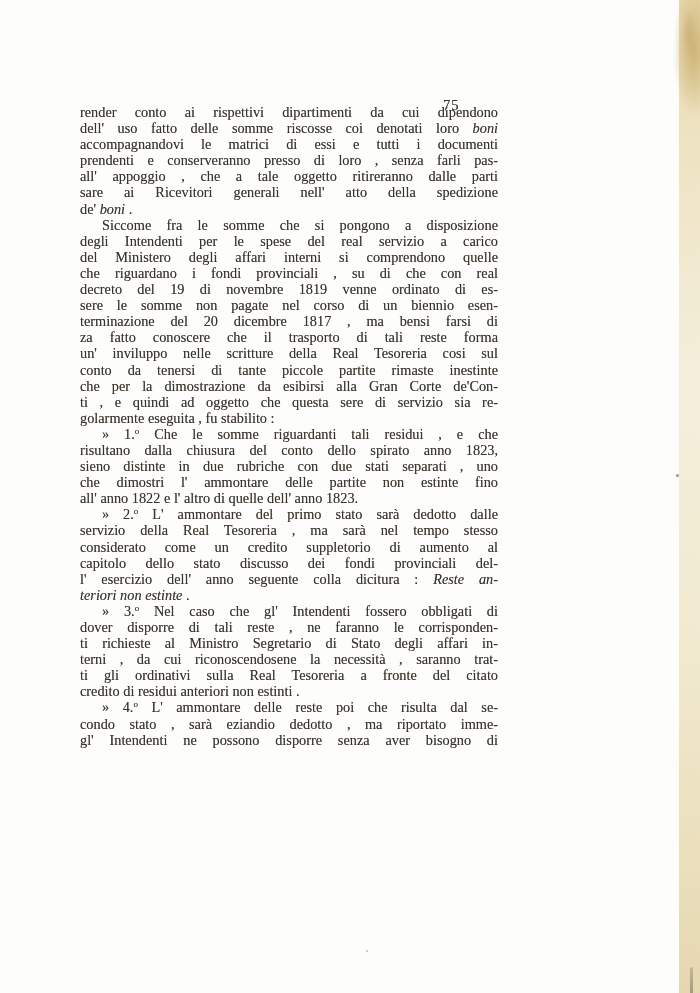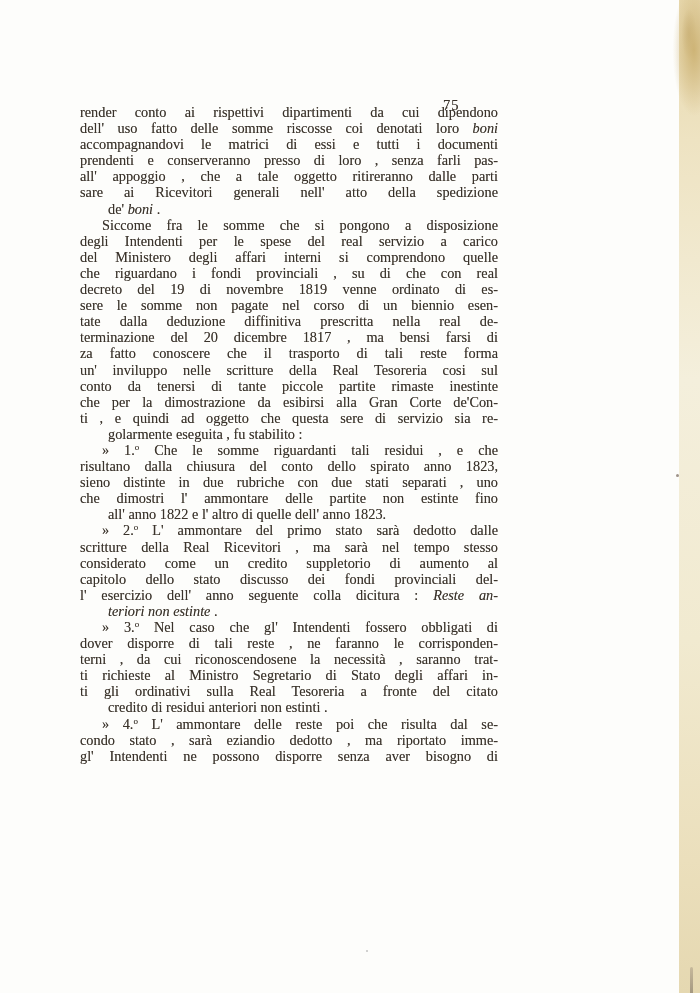--- a/index.html
+++ b/index.html
@@ -29,21 +29,21 @@
   }
   .line {
     font-size: 14.3px;
     line-height: 16.1px;
     height: 16.1px;
     overflow: hidden;
     text-align: justify;
     text-align-last: justify;
     text-shadow: 0 0 0.5px rgba(58,50,40,0.5);
   }
-  .line.end { text-align-last: left; margin-left: 28px; }
+  .line.end { text-align-last: left; }
   .line.indent { text-indent: 22px; }
   .line sup {
     font-size: 9px;
     line-height: 0;
     vertical-align: 5px;
   }
   .line i { font-style: italic; }
   
   .page-edge {
     position: absolute;
@@ -88,43 +88,42 @@
       <div class="line"><span>prendenti e conserveranno presso di loro , senza farli pas-</span></div>
       <div class="line"><span>all' appoggio , che a tale oggetto ritireranno dalle parti</span></div>
       <div class="line"><span>sare ai Ricevitori generali nell' atto della spedizione</span></div>
       <div class="line end"><span>de' </span><i>boni</i><span> .</span></div>
       <div class="line indent"><span>Siccome fra le somme che si pongono a disposizione</span></div>
       <div class="line"><span>degli Intendenti per le spese del real servizio a carico</span></div>
       <div class="line"><span>del Ministero degli affari interni si comprendono quelle</span></div>
       <div class="line"><span>che riguardano i fondi provinciali , su di che con real</span></div>
       <div class="line"><span>decreto del 19 di novembre 1819 venne ordinato di es-</span></div>
       <div class="line"><span>sere le somme non pagate nel corso di un biennio esen-</span></div>
-      <div class="line"><span>tate dalla deduzione diffinitiva prescritta nella real de-</span></div>
       <div class="line"><span>terminazione del 20 dicembre 1817 , ma bensi farsi di</span></div>
       <div class="line"><span>za fatto conoscere che il trasporto di tali reste forma</span></div>
       <div class="line"><span>un' inviluppo nelle scritture della Real Tesoreria cosi sul</span></div>
       <div class="line"><span>conto da tenersi di tante piccole partite rimaste inestinte</span></div>
       <div class="line"><span>che per la dimostrazione da esibirsi alla Gran Corte de'Con-</span></div>
       <div class="line"><span>ti , e quindi ad oggetto che questa sere di servizio sia re-</span></div>
       <div class="line end"><span>golarmente eseguita , fu stabilito :</span></div>
       <div class="line indent"><span>» 1.</span><sup>o</sup><span> Che le somme riguardanti tali residui , e che</span></div>
       <div class="line"><span>risultano dalla chiusura del conto dello spirato anno 1823,</span></div>
       <div class="line"><span>sieno distinte in due rubriche con due stati separati , uno</span></div>
       <div class="line"><span>che dimostri l' ammontare delle partite non estinte fino</span></div>
       <div class="line end"><span>all' anno 1822 e l' altro di quelle dell' anno 1823.</span></div>
       <div class="line indent"><span>» 2.</span><sup>o</sup><span> L' ammontare del primo stato sarà dedotto dalle</span></div>
-      <div class="line"><span>scritture della Real Ricevitori , ma sarà nel tempo stesso</span></div>
+      <div class="line"><span>servizio della Real Tesoreria , ma sarà nel tempo stesso</span></div>
       <div class="line"><span>considerato come un credito suppletorio di aumento al</span></div>
       <div class="line"><span>capitolo dello stato discusso dei fondi provinciali del-</span></div>
       <div class="line"><span>l' esercizio dell' anno seguente colla dicitura : </span><i>Reste an-</i></div>
       <div class="line end"><i>teriori non estinte</i><span> .</span></div>
       <div class="line indent"><span>» 3.</span><sup>o</sup><span> Nel caso che gl' Intendenti fossero obbligati di</span></div>
       <div class="line"><span>dover disporre di tali reste , ne faranno le corrisponden-</span></div>
+      <div class="line"><span>ti richieste al Ministro Segretario di Stato degli affari in-</span></div>
       <div class="line"><span>terni , da cui riconoscendosene la necessità , saranno trat-</span></div>
-      <div class="line"><span>ti richieste al Ministro Segretario di Stato degli affari in-</span></div>
       <div class="line"><span>ti gli ordinativi sulla Real Tesoreria a fronte del citato</span></div>
       <div class="line end"><span>credito di residui anteriori non estinti .</span></div>
       <div class="line indent"><span>» 4.</span><sup>o</sup><span> L' ammontare delle reste poi che risulta dal se-</span></div>
       <div class="line"><span>condo stato , sarà eziandio dedotto , ma riportato imme-</span></div>
       <div class="line"><span>gl' Intendenti ne possono disporre senza aver bisogno di</span></div>
     </div>
   <div class="page-edge"></div>
   <div class="edge-tick"></div>
   <div class="speck speck-1"></div>
   <div class="speck speck-2"></div>

